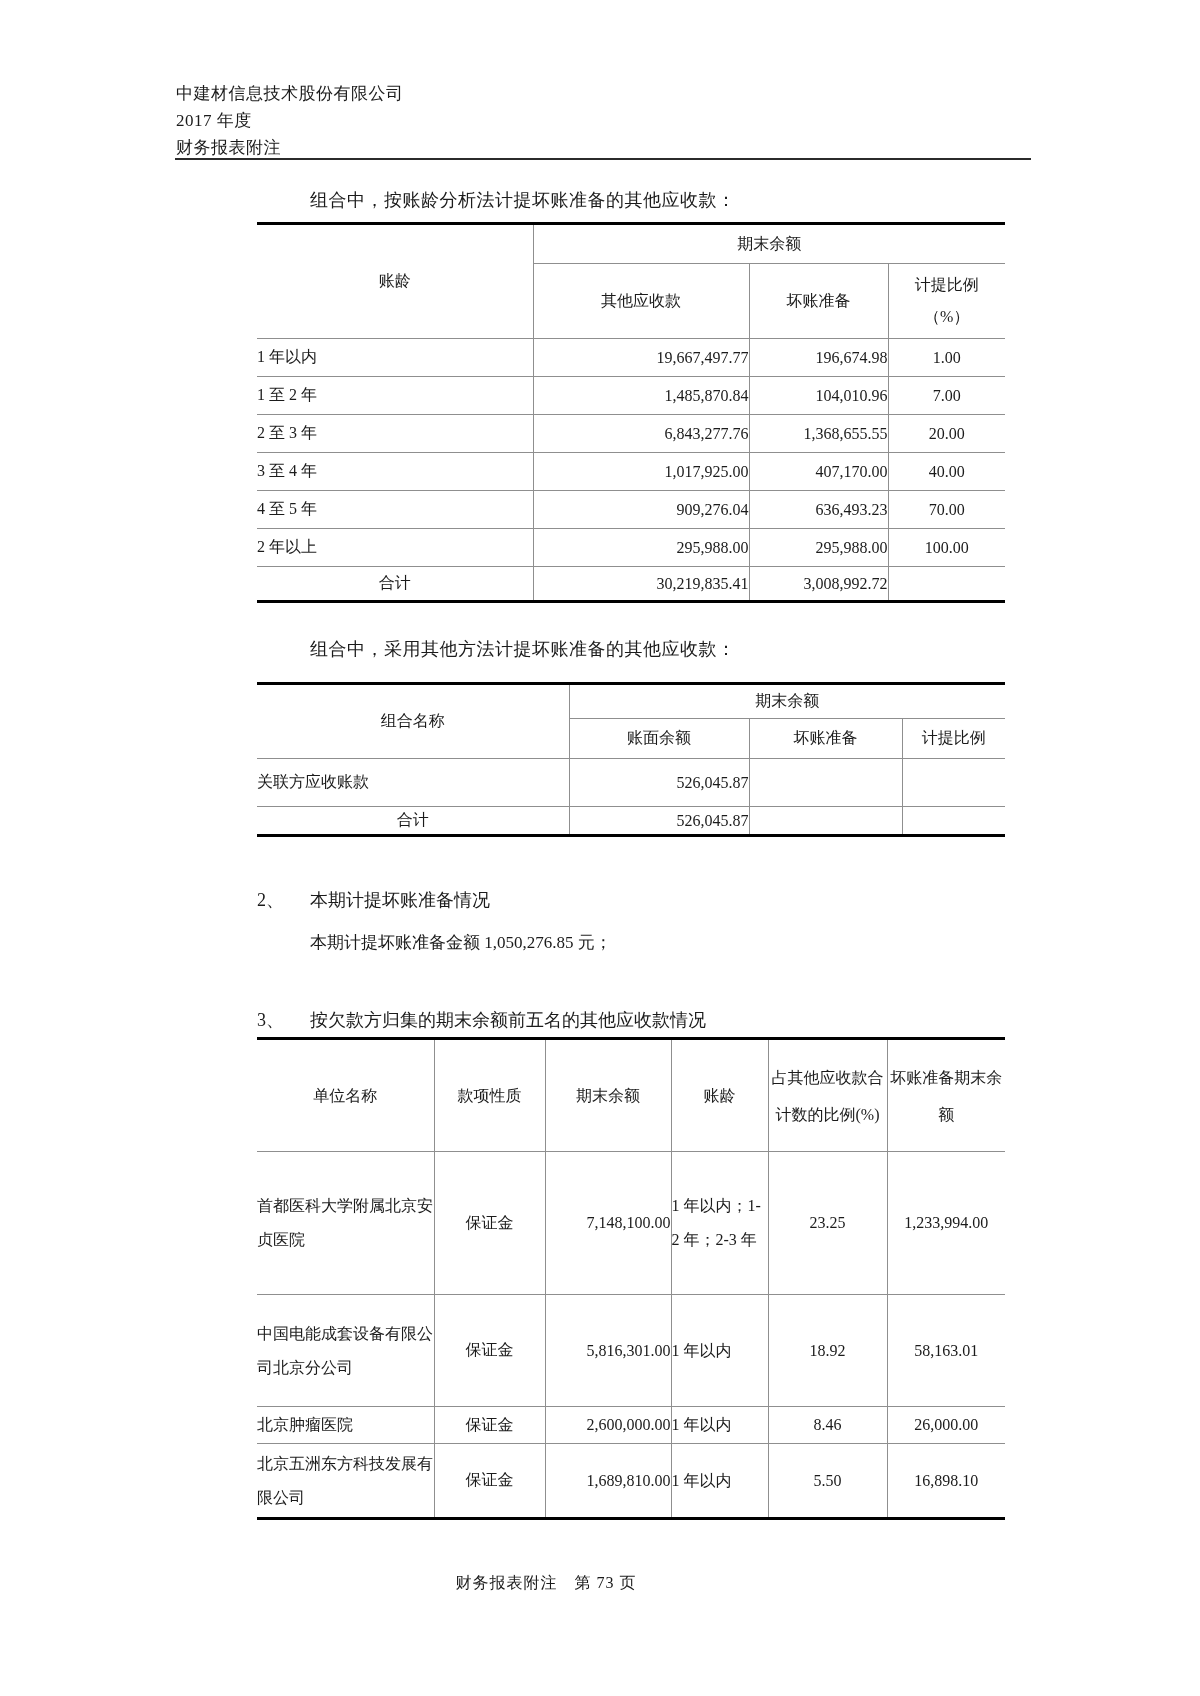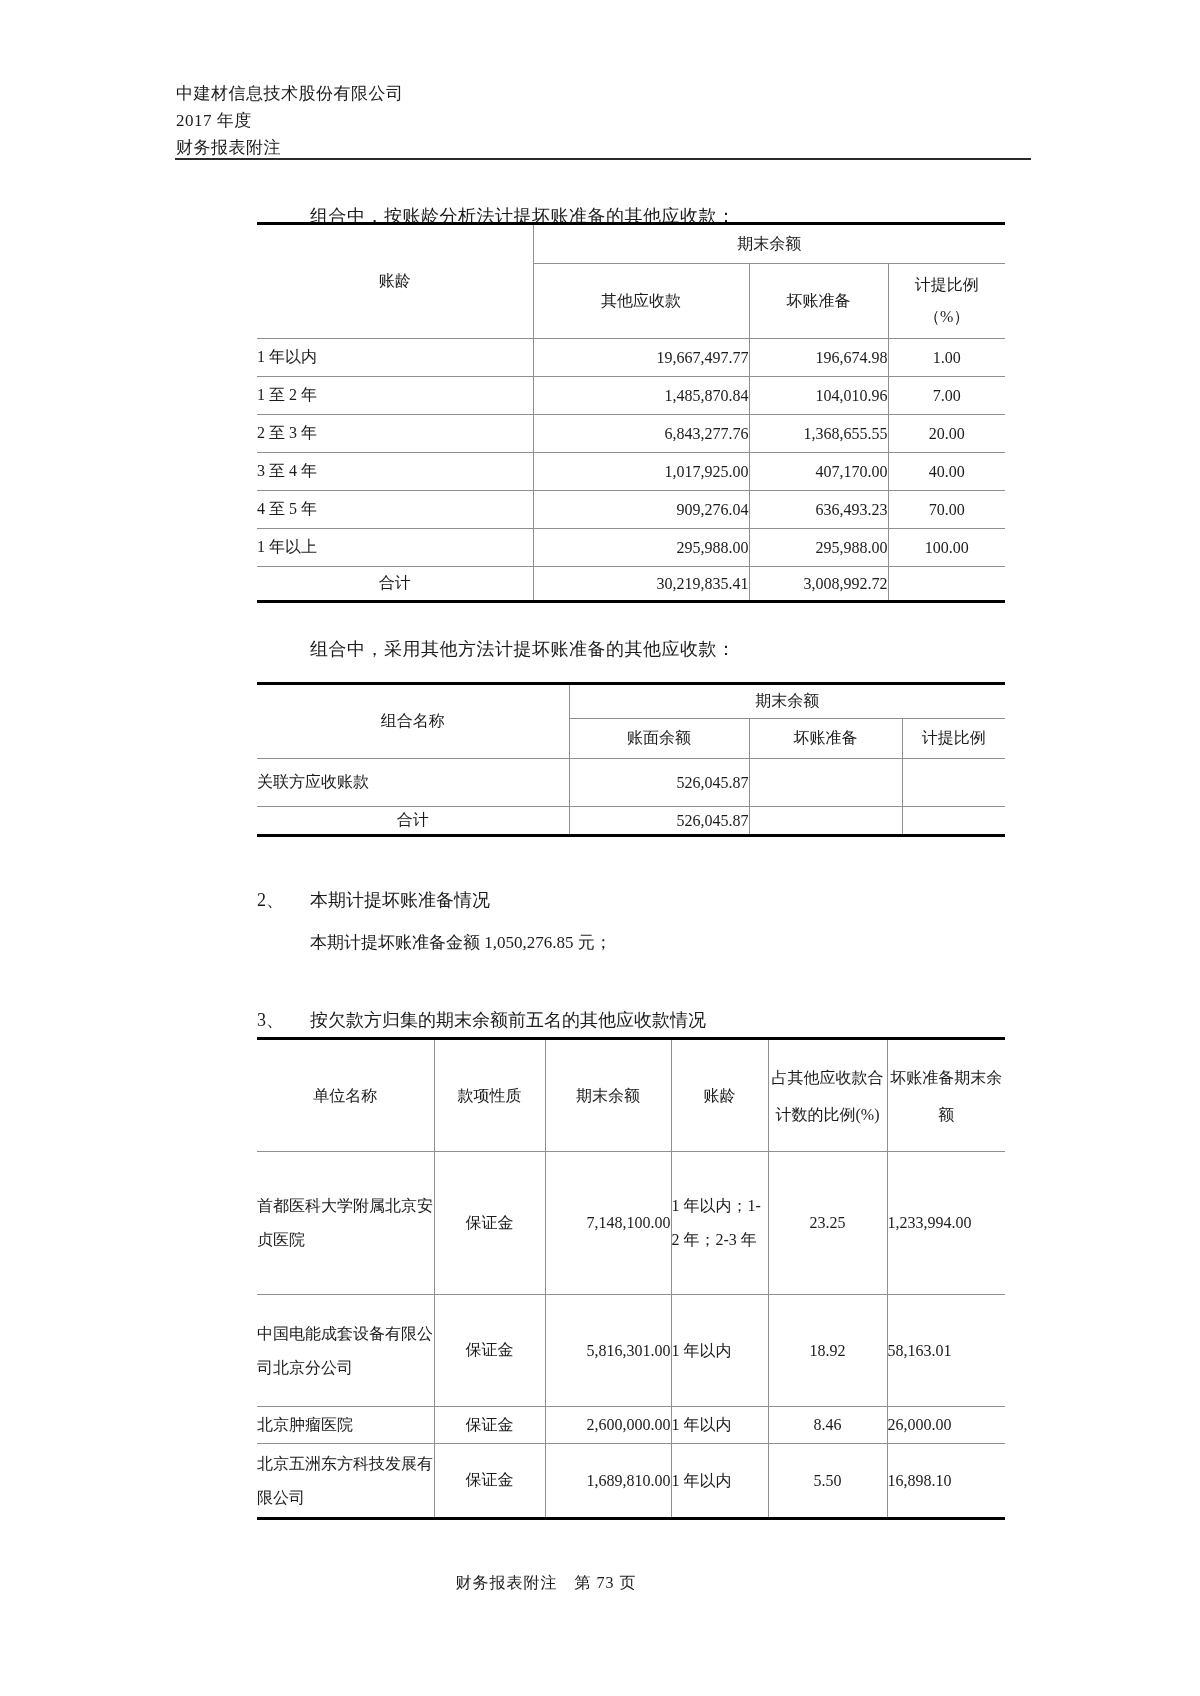--- a/index.html
+++ b/index.html
@@ -33,21 +33,21 @@
   }
 
   
   .tbl-title {
     position: absolute;
     left: 310px;
     font-size: 18px;
     letter-spacing: 0.5px;
     white-space: nowrap;
   }
-  .title-1 { top: 188px; margin-top: 16px; }
+  .title-1 { top: 188px; }
   .title-2 { top: 622px; margin-top: 15px; }
 
   .sec-head {
     position: absolute;
     left: 257px;
     font-size: 18px;
     font-weight: normal;
     white-space: nowrap;
   }
   .sec-2 { top: 888px; }
@@ -121,21 +121,21 @@
     padding-left: 12px;
     line-height: 34px;
   }
   .age-wrap {
     text-align: left;
     padding: 4px 26px 4px 12px;
     line-height: 34px;
     margin-left: 21px;
   }
   .bal  { text-align: right; padding-right: 12px; }
-  .prov { text-align: left; padding-right: 10px; }
+  .prov { text-align: center; padding-right: 10px; }
 
   
   .footer {
     position: absolute;
     top: 1573px;
     left: 0;
     width: 100%;
     text-align: center;
     font-size: 16px;
     letter-spacing: 1px;
@@ -199,21 +199,21 @@
       <td class="num2">407,170.00</td>
       <td class="ctr">40.00</td>
     </tr>
     <tr class="t1-dr">
       <td class="lbl">4 至 5 年</td>
       <td class="num">909,276.04</td>
       <td class="num2">636,493.23</td>
       <td class="ctr">70.00</td>
     </tr>
     <tr class="t1-dr">
-      <td class="lbl">1 年以上</td>
+      <td class="lbl">2 年以上</td>
       <td class="num">295,988.00</td>
       <td class="num2">295,988.00</td>
       <td class="ctr">100.00</td>
     </tr>
     <tr class="t1-tr">
       <td class="ctr">合计</td>
       <td class="num">30,219,835.41</td>
       <td class="num2">3,008,992.72</td>
       <td class="ctr"></td>
     </tr>

